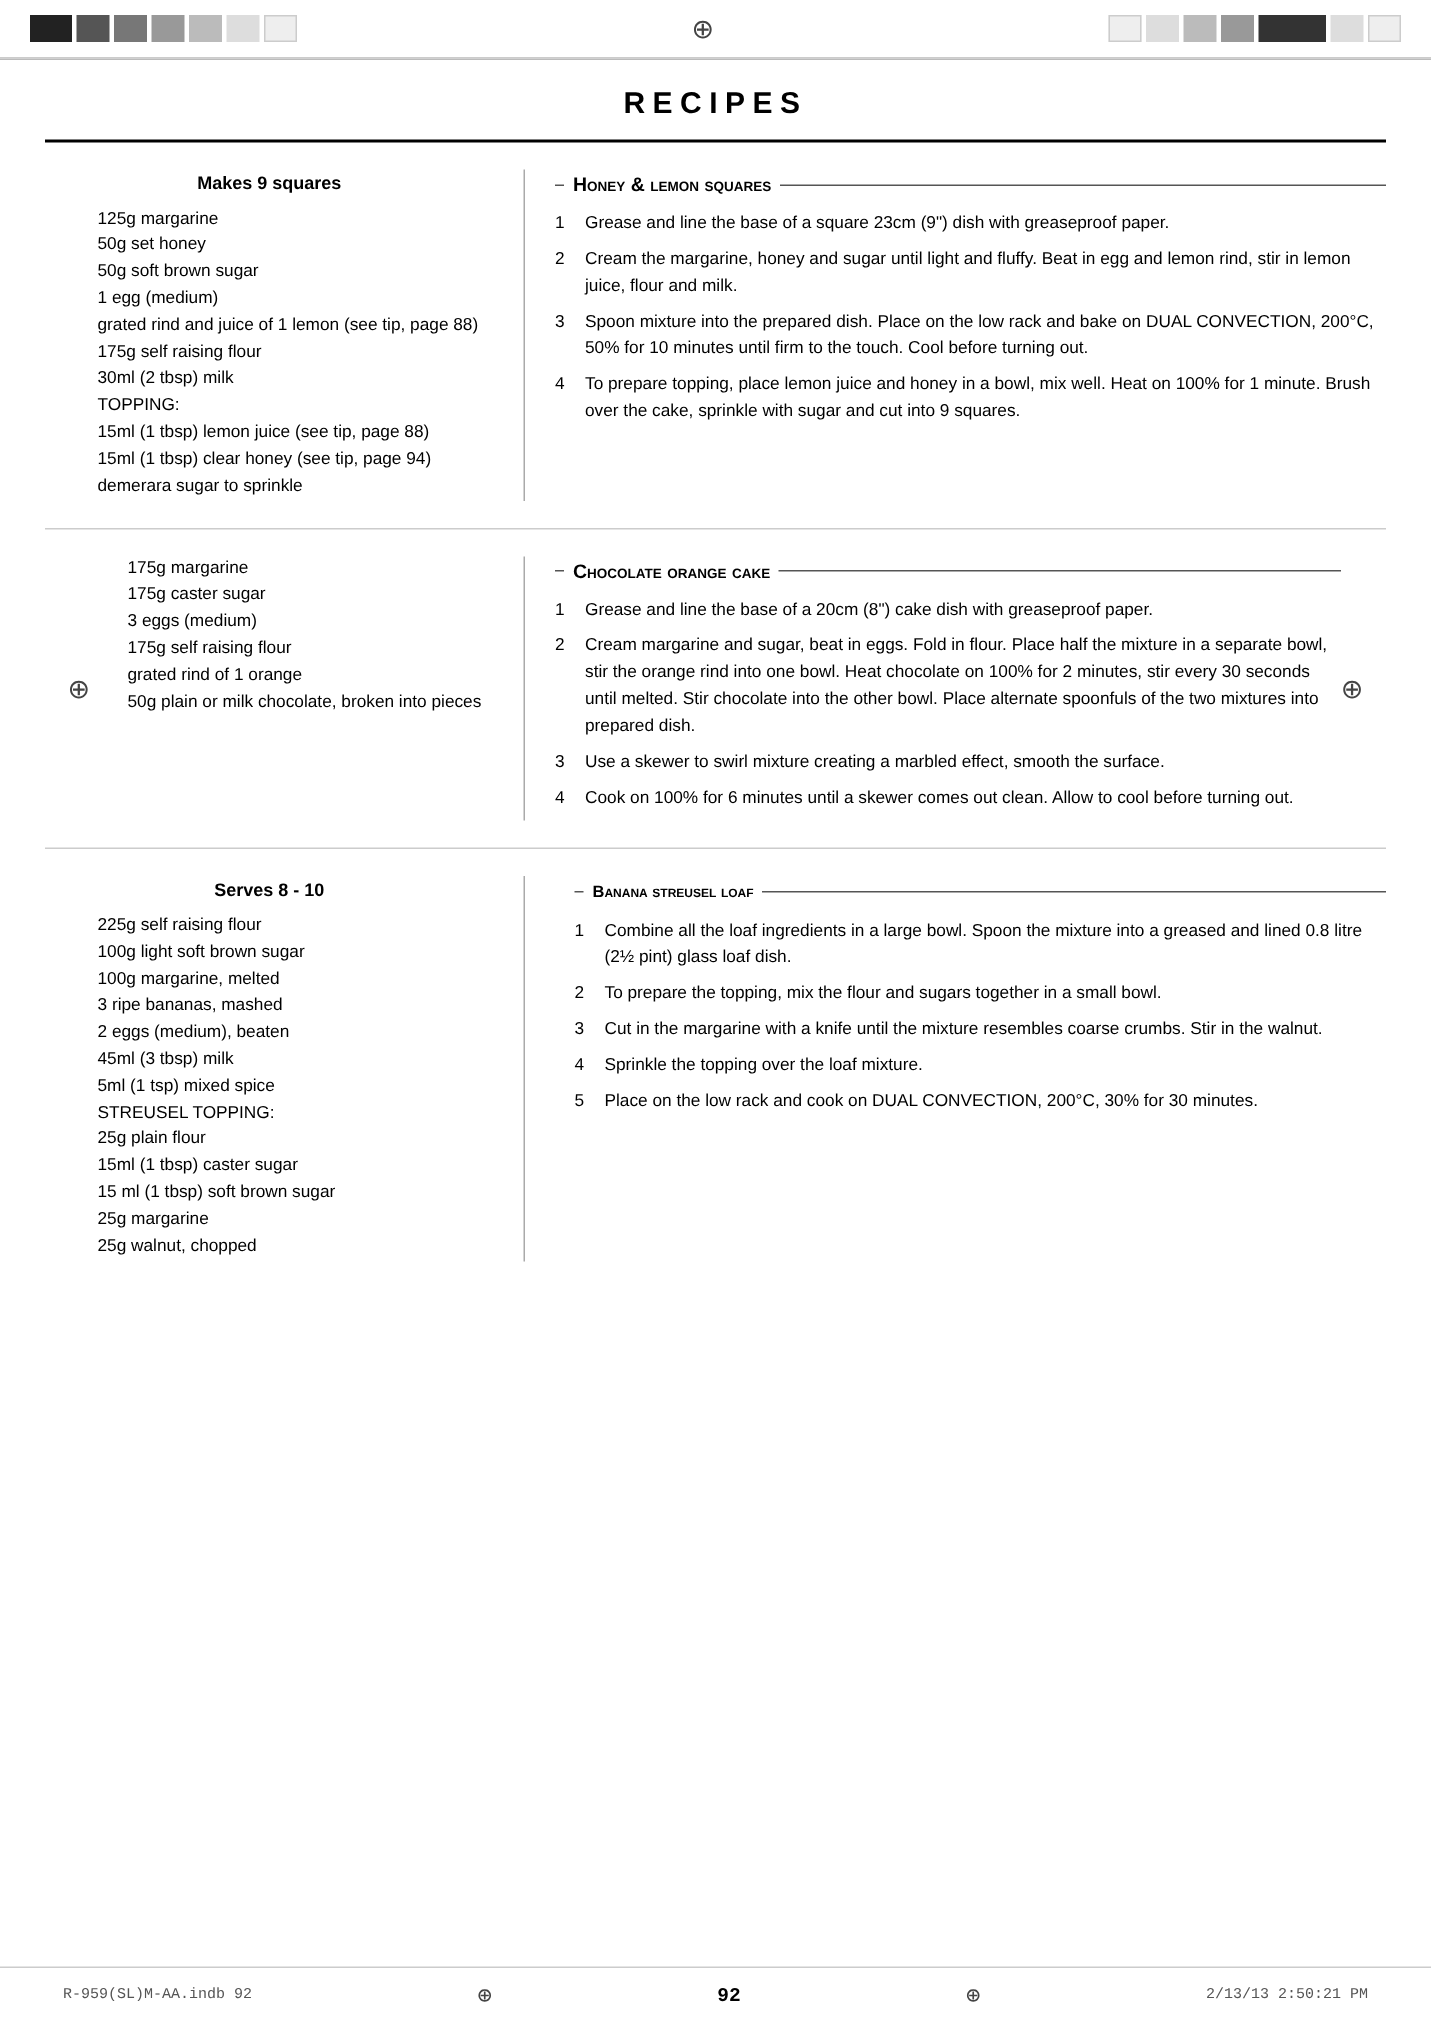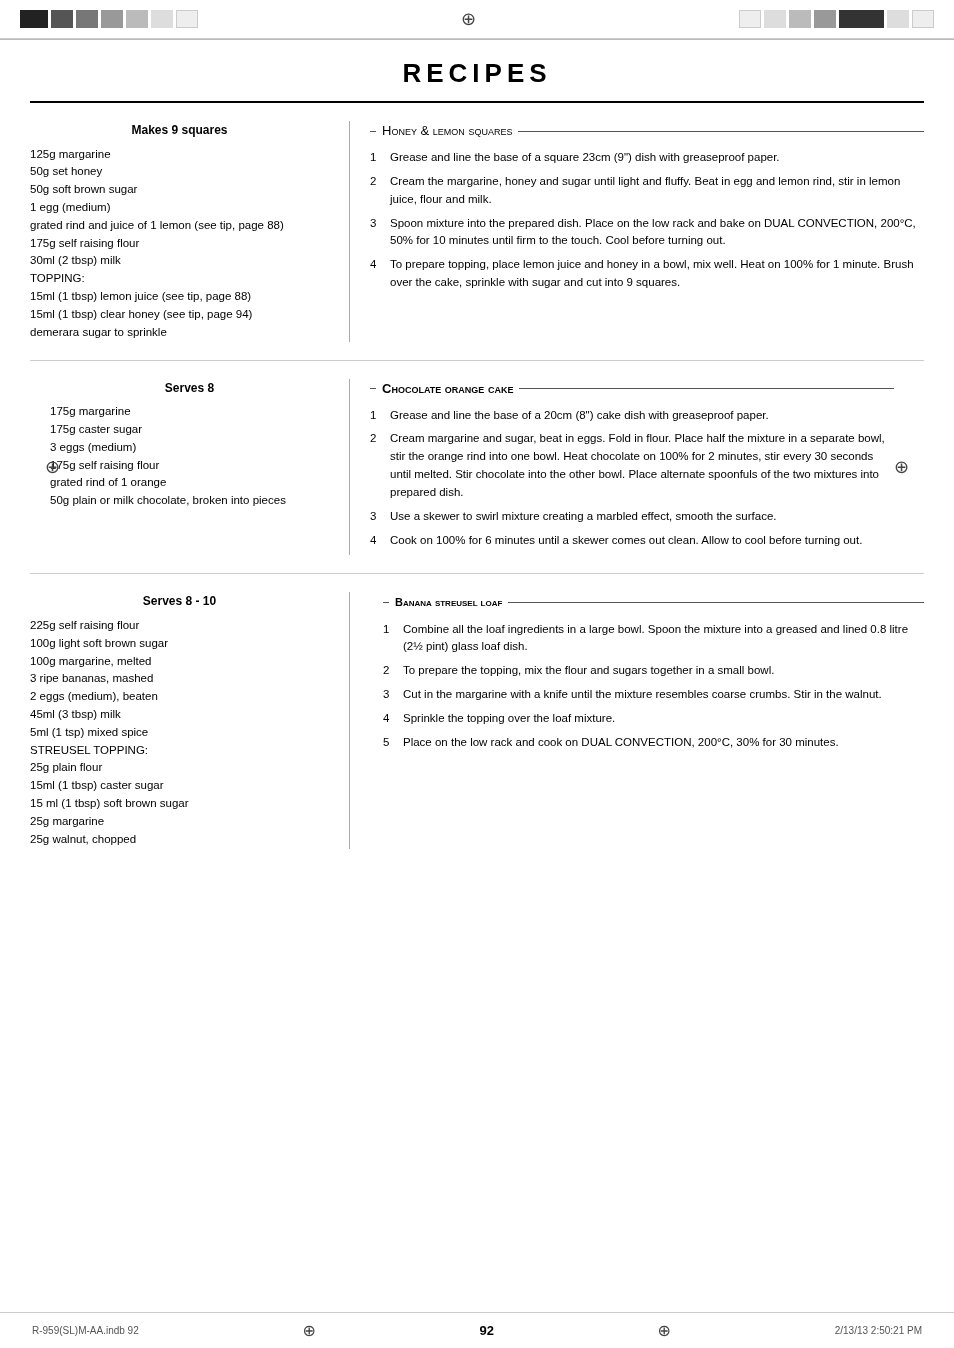--- a/index.html
+++ b/index.html
@@ -39,21 +39,21 @@
     }
 
     
     .page-title-section {
       text-align: center;
       padding: 18px 0 12px 0;
       border-bottom: 2px solid #000;
       margin: 0 30px;
     }
     .page-title {
-      font-size: 26px;
+      font-size: 20px;
       font-weight: 900;
       letter-spacing: 5px;
       font-family: Arial Black, Arial, sans-serif;
     }
 
     
     .content {
       display: flex;
       flex-direction: column;
       padding: 0 30px;
@@ -81,20 +81,21 @@
       line-height: 1.55;
     }
     .ingredients-title {
       font-weight: bold;
       text-align: center;
       margin-bottom: 6px;
       font-size: 12px;
     }
     .ingredients-text {
       white-space: pre-line;
+      margin-left: 35px;
     }
 
     
     .instructions-col {
       flex: 1;
       padding-left: 20px;
       font-size: 11.5px;
       line-height: 1.55;
     }
     .instruction-step {
@@ -122,29 +123,30 @@
       right: 15px;
       font-size: 18px;
       color: #444;
     }
 
     
     .footer {
       display: flex;
       justify-content: space-between;
       align-items: center;
-      padding: 8px 32px;
+      padding: 8px 42px;
       border-top: 1px solid #ccc;
       margin-top: auto;
       font-size: 10px;
       color: #555;
       position: absolute;
       bottom: 0;
       left: 0;
       right: 0;
+      font-family: Liberation Mono, monospace;
     }
     .footer-center {
       font-size: 13px;
       font-weight: bold;
       color: #000;
     }
     .footer-symbol {
       font-size: 16px;
       color: #444;
     }
@@ -219,21 +221,21 @@
 TOPPING:
 15ml (1 tbsp) lemon juice (see tip, page 88)
 15ml (1 tbsp) clear honey (see tip, page 94)
 demerara sugar to sprinkle</div>
     </div>
     <div class="instructions-col">
 
       <div class="recipe-header">
         <div class="recipe-header-line" style="width:6px;"></div>
         <div class="recipe-header-title">
-          <span style="font-variant:small-caps;font-weight:normal;font-size:13px;">Honey &amp; lemon squares</span>
+          <span style="font-variant:small-caps;font-weight:bold;font-size:13px;">Honey &amp; lemon squares</span>
         </div>
         <div class="recipe-header-line-long"></div>
       </div>
       <div class="instruction-step">
         <span class="step-num">1</span>
         <span class="step-text">Grease and line the base of a square 23cm (9") dish with greaseproof paper.</span>
       </div>
       <div class="instruction-step">
         <span class="step-num">2</span>
         <span class="step-text">Cream the margarine, honey and sugar until light and fluffy. Beat in egg and lemon rind, stir in lemon juice, flour and milk.</span>
@@ -248,21 +250,20 @@
         <span class="step-text">To prepare topping, place lemon juice and honey in a bowl, mix well. Heat on 100% for 1 minute.
 Brush over the cake, sprinkle with sugar and cut into 9 squares.</span>
       </div>
     </div>
   </div>
 
   <div class="recipe-row" style="position:relative;">
 
     <span class="side-symbol-left" style="top:50%;transform:translateY(-50%);">⊕</span>
     <div class="ingredients-col" style="padding-left:20px;">
-      <div class="ingredients-title">Serves 8</div>
       <div class="ingredients-text">175g margarine
 175g caster sugar
 3 eggs (medium)
 175g self raising flour
 grated rind of 1 orange
 50g plain or milk chocolate, broken into pieces</div>
     </div>
     <div class="instructions-col" style="padding-right:30px;">
       <div class="recipe-header">
         <div class="recipe-header-line" style="width:6px;"></div>

